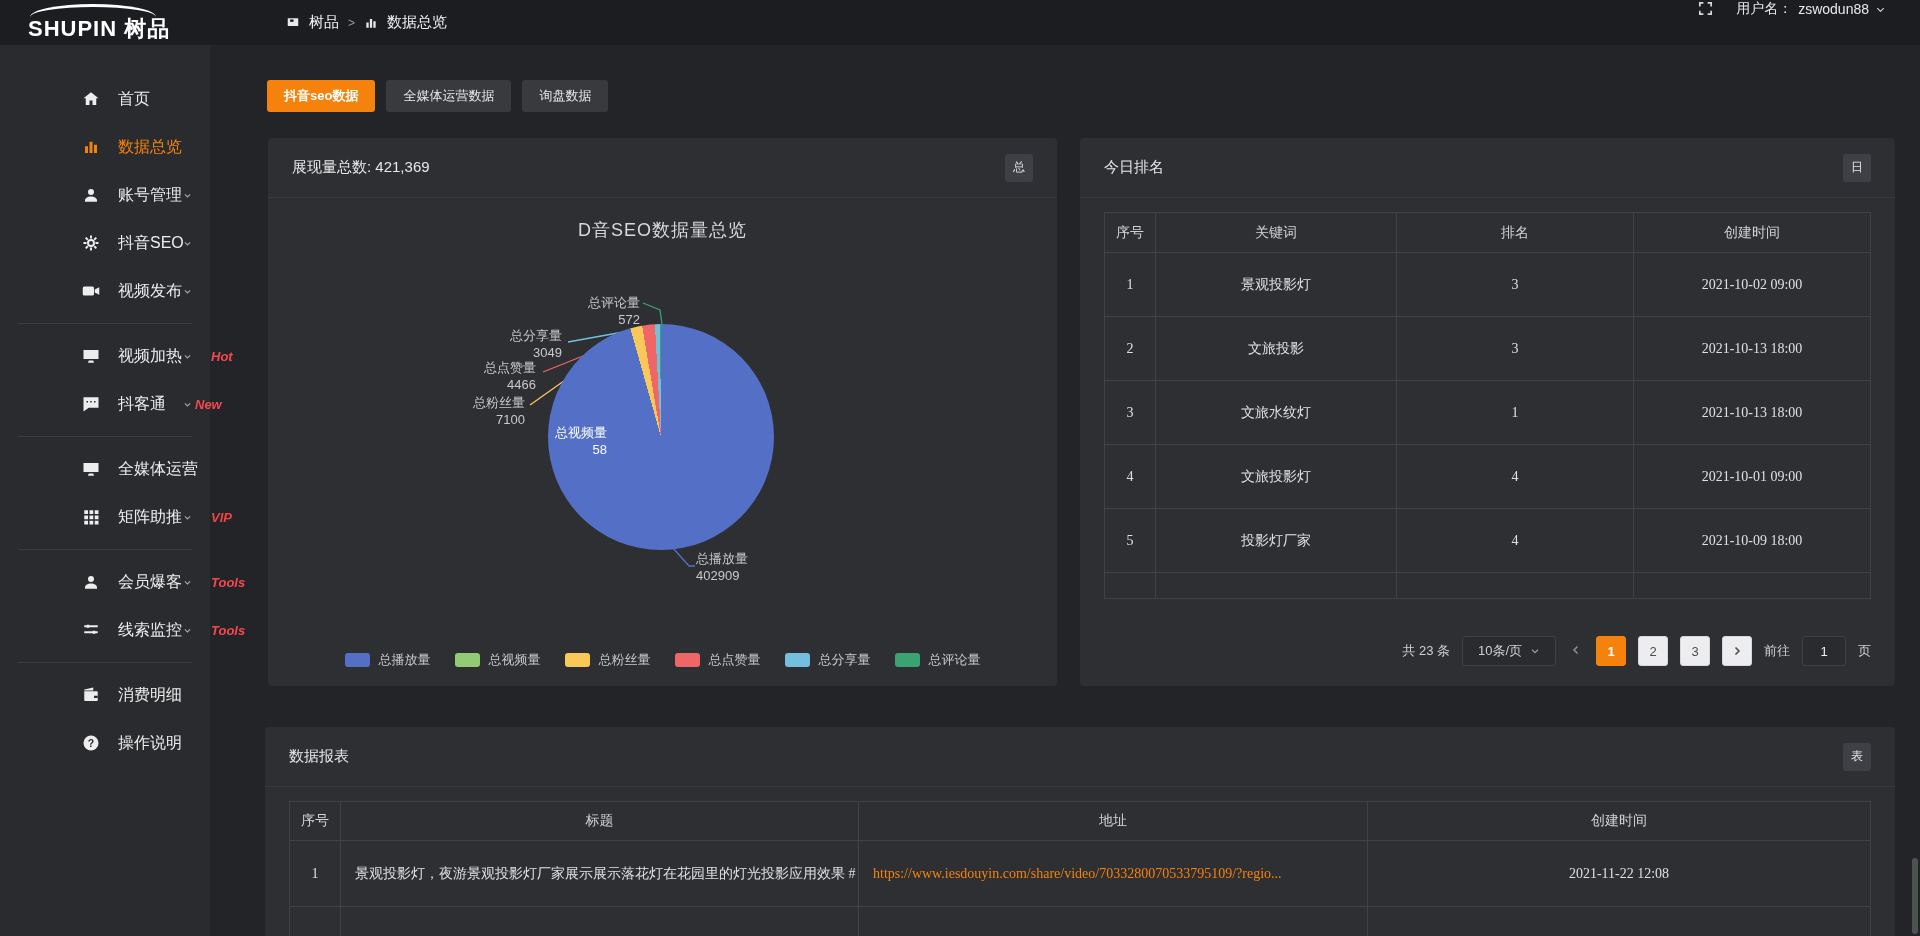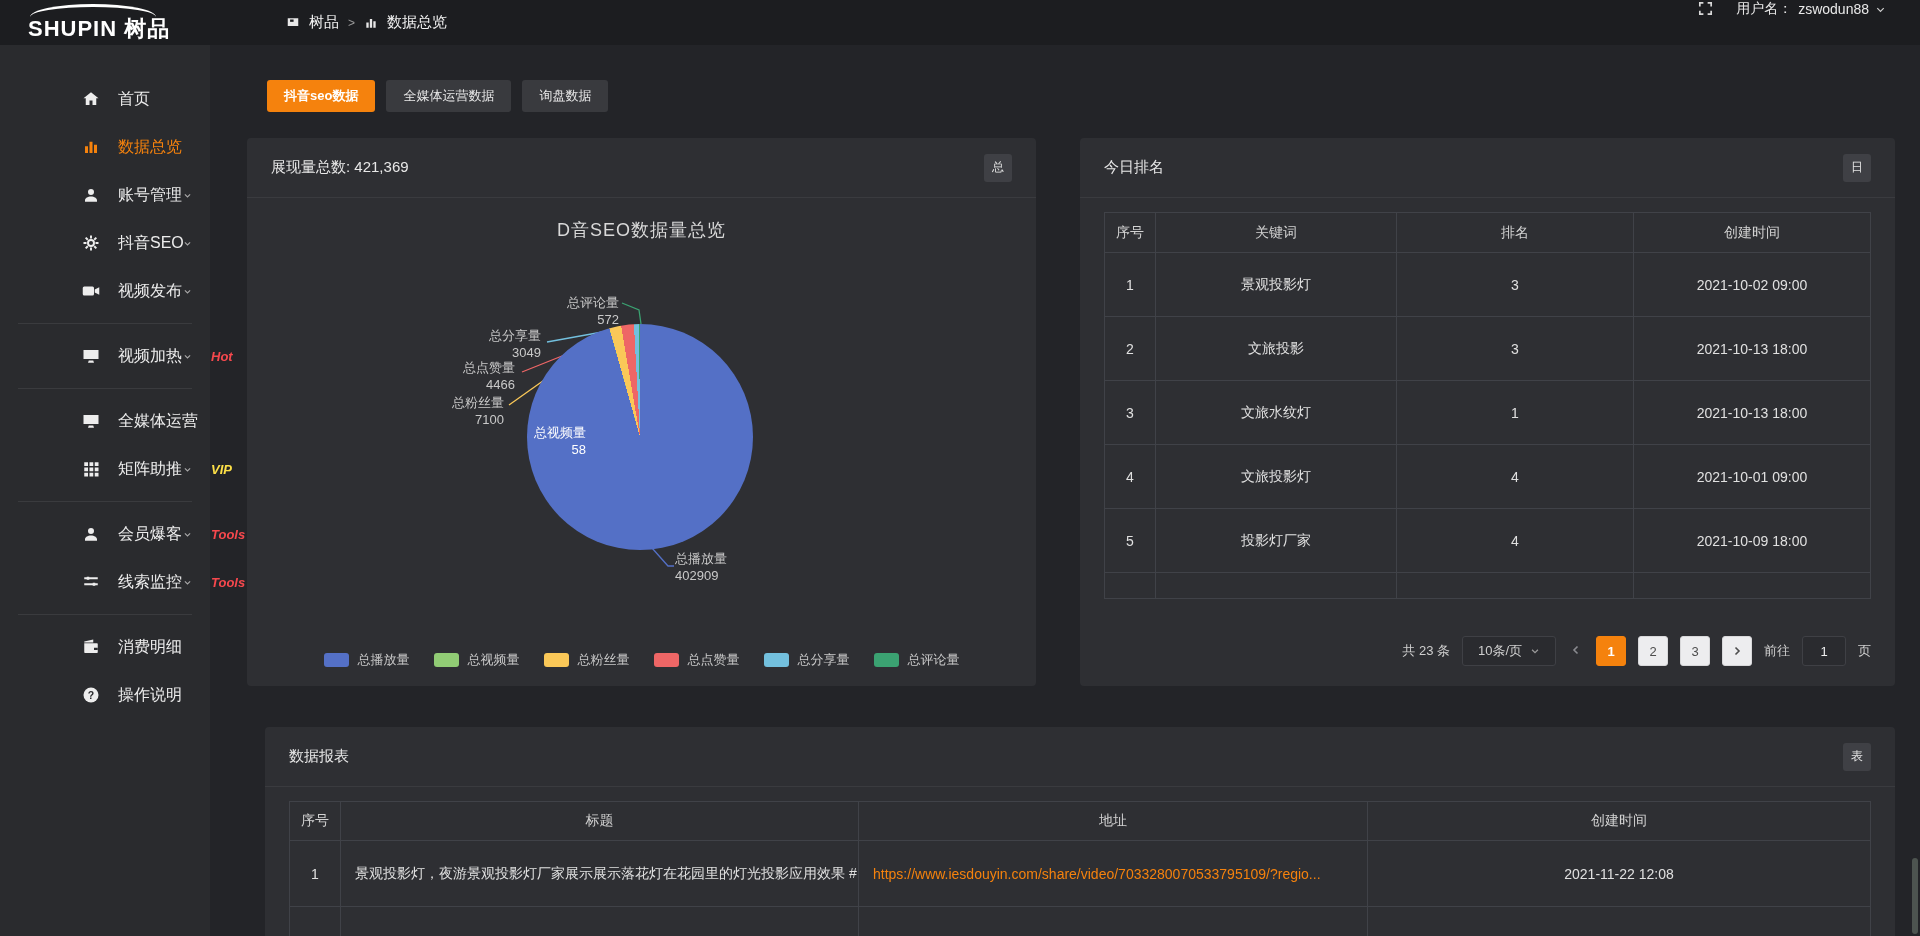--- a/index.html
+++ b/index.html
@@ -19,57 +19,57 @@
 
   
   #sidebar { position:absolute; left:0; top:45px; width:210px; height:891px; background:#2a2b2e; padding-top:30px; }
   .side-item { position:relative; height:48px; display:flex; align-items:center; padding-left:82px; gap:17px;
     font-size:16px; color:#ededed; cursor:pointer; }
   .side-item .s-icon { position:absolute; left:82px; width:18px; height:18px; }
   .side-item .s-label { margin-left:36px; white-space:nowrap; }
   .side-item.active { color:#f5820d; }
   .badge { font-size:13px; font-style:italic; font-weight:bold; margin-left:12px; }
   .badge.red { color:#f5484d; }
-  .badge.gold { color:#fde047; }
+  .badge.gold { color:#ef4444; }
   .side-chevron { position:absolute; right:18px; top:20px; width:9px; height:9px; }
   .side-divider { height:1px; background:#3a3b3e; margin:8px 18px; }
 
   
   #tabs { position:absolute; left:267px; top:80px; display:flex; gap:11px; }
   .tab-btn { height:32px; padding:12px 17px; display:flex; align-items:center; font-size:13px; color:#e8e8e8;
     background:#393a3e; border-radius:3px; cursor:pointer; white-space:nowrap; }
   .tab-btn.active { background:#f5820d; color:#fff; font-weight:bold; }
 
   
   .panel { position:absolute; background:#2e2f33; border-radius:4px; }
   .panel-head { height:60px; display:flex; align-items:center; justify-content:space-between; padding:0 24px;
     border-bottom:1px solid #3a3b3f; }
   .panel-title { font-size:15px; color:#e8e8e8; }
   .corner-btn { min-width:28px; height:28px; padding:0 7px; background:#3f4045; border-radius:3px;
     display:flex; align-items:center; justify-content:center; font-size:12px; color:#e4e4e4; cursor:pointer; }
 
-  #chart-panel { left:247px; top:138px; width:789px; height:548px; }
+  #chart-panel { left:268px; top:138px; width:789px; height:548px; }
   #rank-panel  { left:1080px; top:138px; width:815px; height:548px; }
   #report-panel{ left:265px; top:727px; width:1630px; height:250px; }
 
   
   #chart-body { position:relative; width:789px; height:487px; }
   #chart-title { position:absolute; left:0; right:0; top:20px; text-align:center; font-size:18px; color:#d9d9d9; letter-spacing:1px; }
   #pie { position:absolute; left:280px; top:126px; width:226px; height:226px; border-radius:50%; }
   #lines { position:absolute; left:0; top:0; pointer-events:none; }
   .callout { position:absolute; font-size:13px; line-height:17px; color:#c9c9c9; text-align:right; white-space:nowrap; }
   .callout.on-pie { color:#fff; z-index:2; }
   .callout.left-align { text-align:left; }
   #legend { position:absolute; left:0; right:0; bottom:16px; display:flex; justify-content:center; align-items:center; gap:24px; }
   .lg-item { display:flex; align-items:center; gap:9px; font-size:13px; color:#c9c9c9; cursor:pointer; }
   .lg-swatch { width:25px; height:14px; border-radius:3px; }
 
   
   table { border-collapse:collapse; width:100%; table-layout:fixed; }
-  th,td { border:1px solid #404248; font-weight:normal; text-align:center; font-size:14px; color:#e0e0e0; overflow:hidden; white-space:nowrap; }
+  th,td { border:1px solid #404248; font-weight:normal; text-align:center; font-size:14px; color:#e0e0e0; overflow:hidden; white-space:nowrap;font-family:Liberation Serif, serif; }
   th { height:40px; color:#d2d2d2; }
   #rank-table { width:767px; margin:14px auto 0; }
   #rank-table td { height:64px; }
   #rank-table tr.empty td { height:26px; }
   #report-table { width:1582px; margin:14px auto 0; }
   #report-table th { height:39px; }
   #report-table td { height:66px; }
   #report-table td.t-left { text-align:left; padding:13px 14px; }
   #report-table tr.empty td { height:30px; }
   a.url { color:#f5820d; text-decoration:none; }
@@ -165,20 +165,31 @@
         <path d="M5 9l7 7 7-7"></path>
       </svg>
   </div>
   <div class="side-divider"></div>
   <div class="side-item">
     <svg class="s-icon" viewBox="0 0 24 24" fill="currentColor">
         <path d="M2 4h20v12H2zM9 18h6l1 3H8z"></path>
       </svg>
     <span class="s-label">视频加热</span>
     <span class="badge red">Hot</span>
+    <svg class="side-chevron" viewBox="0 0 24 24" fill="none" stroke="#a7a7a7" stroke-width="3">
+        <path d="M5 9l7 7 7-7"></path>
+      </svg>
+  </div>
+  <div class="side-item">
+    <svg class="s-icon" viewBox="0 0 24 24" fill="currentColor">
+        <path d="M2 3h20v14H9l-7 5zM6 8h2v2H6zm5 0h2v2h-2zm5 0h2v2h-2z"></path>
+        <path d="M6 8h2v2H6zm5 0h2v2h-2zm5 0h2v2h-2z" fill="#2a2b2e"></path>
+      </svg>
+    <span class="s-label">抖客通</span>
+    <span class="badge red">New</span>
     <svg class="side-chevron" viewBox="0 0 24 24" fill="none" stroke="#a7a7a7" stroke-width="3">
         <path d="M5 9l7 7 7-7"></path>
       </svg>
   </div>
   <div class="side-divider"></div>
   <div class="side-item">
     <svg class="s-icon" viewBox="0 0 24 24" fill="currentColor">
         <path d="M2 4h20v12H2zM9 18h6l1 3H8z"></path>
       </svg>
     <span class="s-label">全媒体运营</span>

